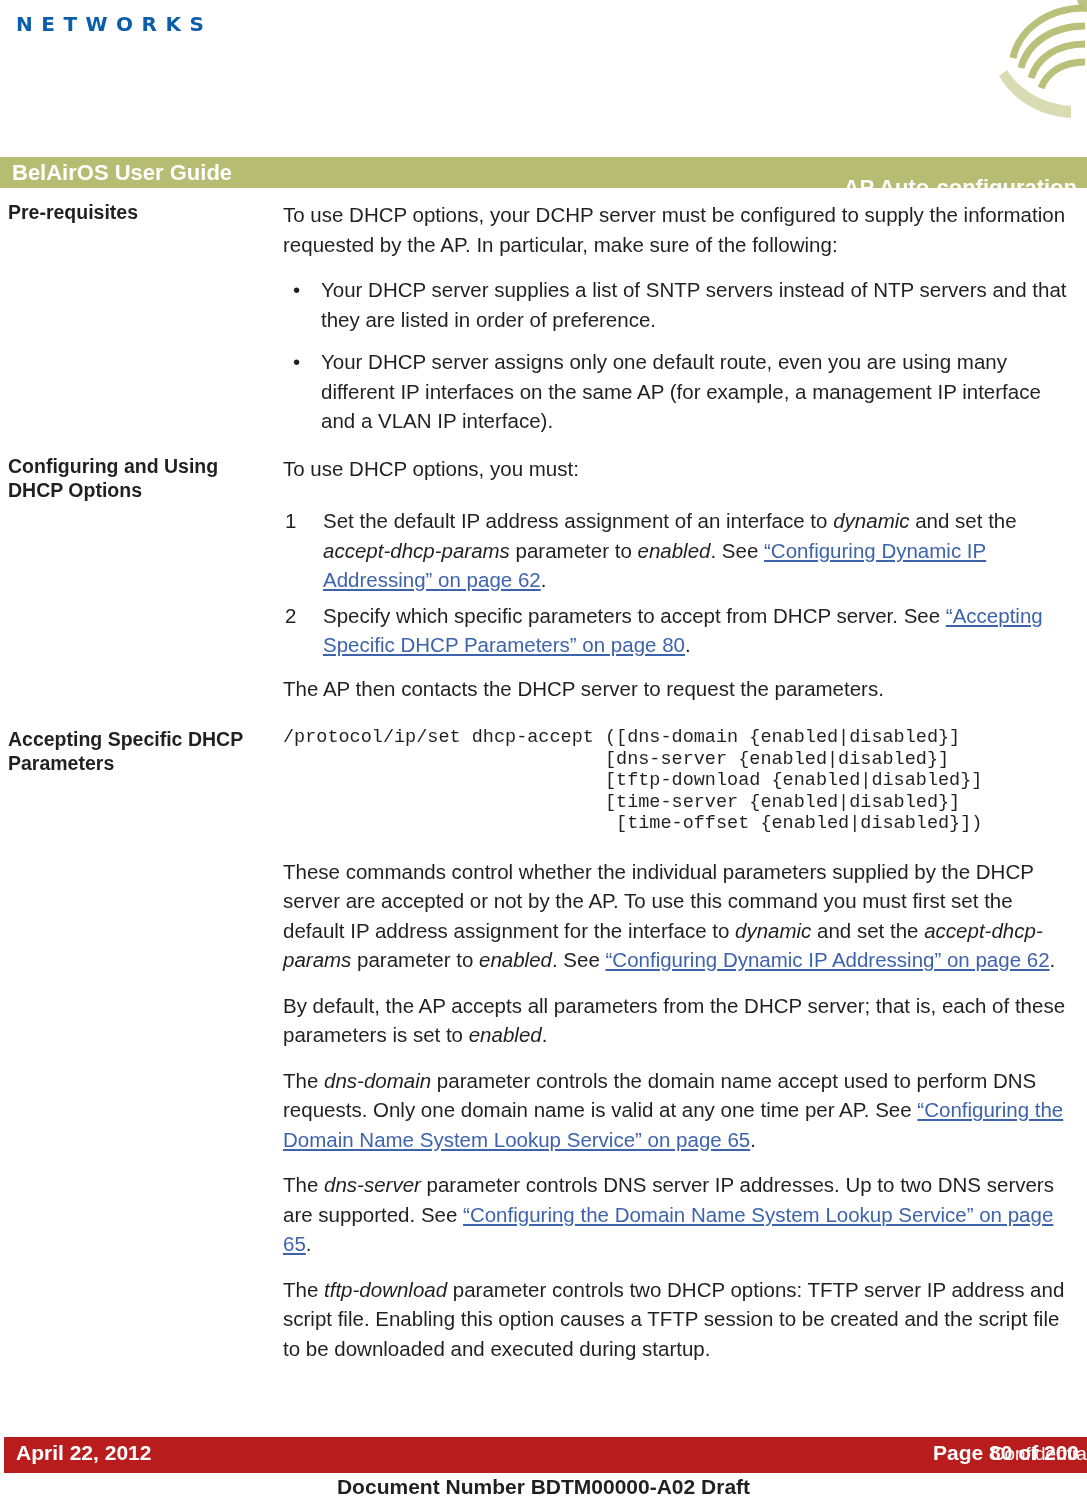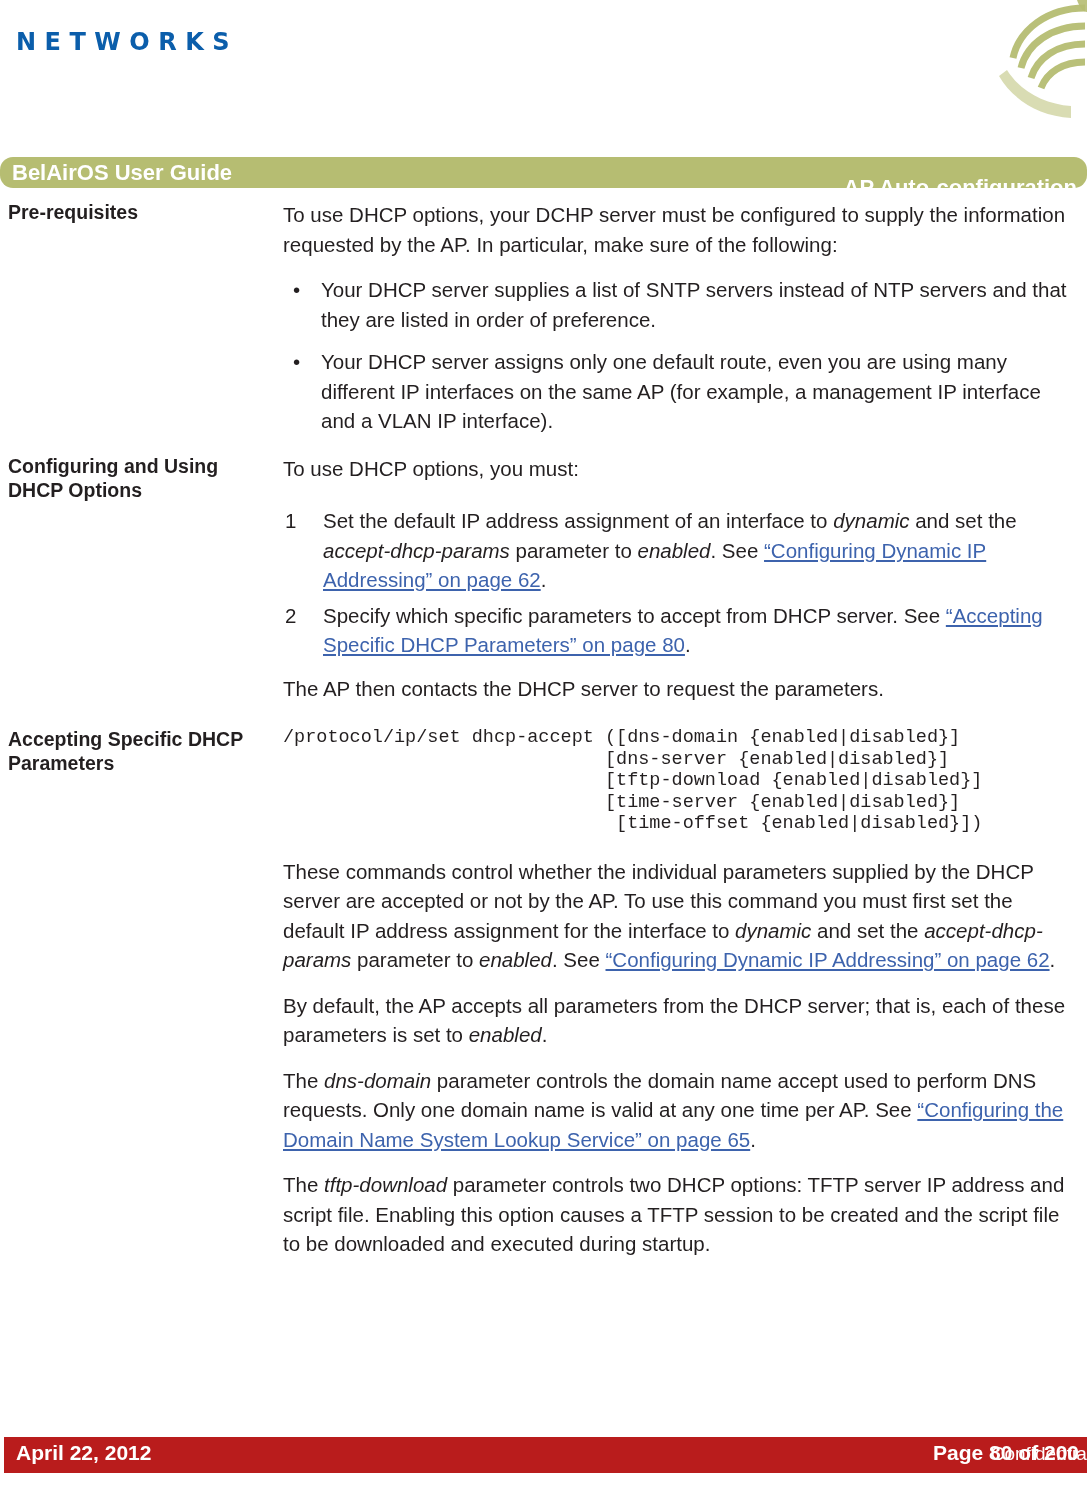--- a/index.html
+++ b/index.html
@@ -41,45 +41,44 @@
     width: 17px;
     height: 17px;
     border-radius: 50%;
     background: #0b5eab;
     margin-left: 2px;
     vertical-align: 22px;
   }
   .logo-networks {
     font-family: "DejaVu Sans", sans-serif;
     font-weight: bold;
-    font-size: 24px;
+    font-size: 20px;
     letter-spacing: 8.5px;
     color: #0b5eab;
-    margin-top: 18px;
+    margin-top: 2px;
   }
 
   .corner-art {
     position: absolute;
     right: 0;
     top: 0;
     width: 140px;
     height: 132px;
     overflow: hidden;
   }
   .corner-art svg { display: block; }
 
   
   .titlebar {
     position: absolute;
     left: 0;
     top: 157px;
     width: 1087px;
     height: 31px;
     background: #b6bd72;
-    border-radius: 13px;
   }
   .titlebar .left {
     position: absolute;
     left: 12px;
     top: 3px;
     font-size: 22px;
     font-weight: bold;
     color: #ffffff;
     letter-spacing: 0px;
   }
@@ -285,25 +284,27 @@
                              [tftp-download {enabled|disabled}]
                              [time-server {enabled|disabled}]
                               [time-offset {enabled|disabled}])</div>
 
         <p><span>These commands control whether the individual parameters supplied by the DHCP server are accepted or not by the AP. To use this command you must first set the default IP address assignment for the interface to </span><i>dynamic</i><span> and set the </span><i>accept-dhcp-params</i><span> parameter to </span><i>enabled</i><span>. See </span><a class="link" href="#">“Configuring Dynamic IP Addressing” on page 62</a><span>.</span></p>
 
         <p><span>By default, the AP accepts all parameters from the DHCP server; that is, each of these parameters is set to </span><i>enabled</i><span>.</span></p>
 
         <p><span>The </span><i>dns-domain</i><span> parameter controls the domain name accept used to perform DNS requests. Only one domain name is valid at any one time per AP. See </span><a class="link" href="#">“Configuring the Domain Name System Lookup Service” on page 65</a><span>.</span></p>
 
+        <p><span>The </span><i>dns-server</i><span> parameter controls DNS server IP addresses. Up to two DNS servers are supported. See </span><a class="link" href="#">“Configuring the Domain Name System Lookup Service” on page 65</a><span>.</span></p>
 
         <p><span>The </span><i>tftp-download</i><span> parameter controls two DHCP options: TFTP server IP address and script file. Enabling this option causes a TFTP session to be created and the script file to be downloaded and executed during startup.</span></p>
       </div>
     </div>
   </div>
 
   <div class="footerbar">
     <div class="footer-left">April 22, 2012</div>
     <div class="footer-center">Confidential</div>
     <div class="footer-right">Page 80 of 200</div>
   </div>
+  <div class="docnum">Document Number BDTM00000-A02 Draft</div>
 
 </div>
 
 </body></html>

